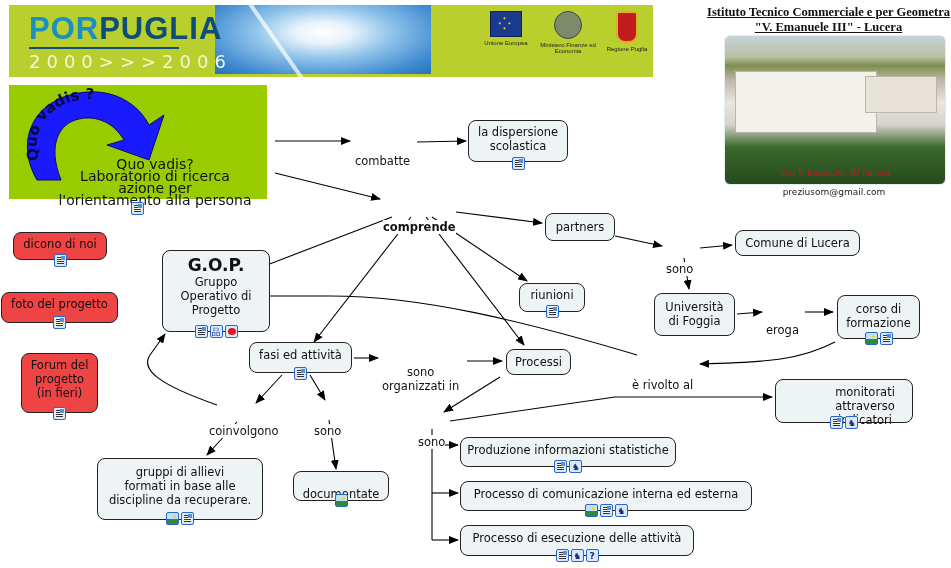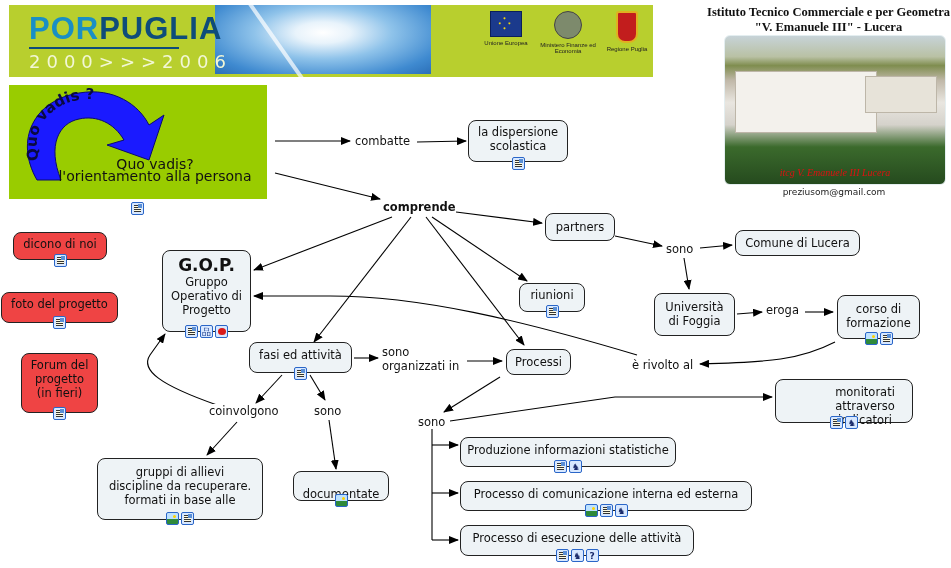--- a/index.html
+++ b/index.html
@@ -16,36 +16,36 @@
   #banner .por .p2 { color:#0e4c7a; }
   #banner .uline { position:absolute; left:20px; top:42px; width:150px; height:2px; background:#0e4c7a; }
   #banner .years { position:absolute; left:20px; top:46px; font-family:"DejaVu Sans", sans-serif; font-size:18px; letter-spacing:6px; color:#f2f7d6; }
   #banner .logo { position:absolute; top:6px; text-align:center; font-size:6px; color:#222; font-family:"Liberation Sans", sans-serif; }
   .eu-flag { width:30px; height:24px; background:#1b3a8c; margin:0 auto 3px; position:relative; border:1px solid #0b1f5a; }
   .eu-flag:before { content:"⁘"; color:#f5d90a; font-size:16px; position:absolute; left:7px; top:0px; }
   .emblem { width:26px; height:26px; margin:0 auto 3px; border-radius:50%; background:#7d8a6c; border:1px solid #444; }
   .shield { width:18px; height:28px; margin:0 auto 3px; background:#c21d1d; border:2px solid #e0b020; border-radius:3px 3px 9px 9px; }
 
   
-  #school-title { left:706px; top:5px; width:245px; text-align:center; font-family:"Liberation Serif", serif; font-weight:bold; font-size:12.5px; line-height:15px; color:#111; }
+  #school-title { left:706px; top:5px; width:245px; text-align:center; font-family:"Liberation Serif", serif; font-weight:bold; font-size:12.5px; line-height:15px; color:#111;text-decoration:underline; }
   #school-photo { left:724px; top:35px; width:220px; height:148px; border-radius:6px; overflow:hidden;
      background: linear-gradient(180deg, #c7d3d8 0%, #b9c1a4 14%, #7f8d4f 20%, #c0b8a8 30%, #e9e6e0 45%, #d5d2cb 60%, #3b6a2c 75%, #254a1e 100%); border:1px solid #e4eef0; }
   #school-photo .bld { position:absolute; left:10px; top:35px; width:140px; height:60px; background:#f3f1ec; border:1px solid #bdb6a8; }
   #school-photo .bld2 { position:absolute; left:140px; top:40px; width:70px; height:35px; background:#e7e3d9; border:1px solid #bdb6a8; }
   #school-photo .cap { position:absolute; left:10px; bottom:6px; width:200px; text-align:center; color:#d11; font-style:italic; font-family:"Liberation Serif", serif; font-size:10px; }
   #email { left:724px; top:187px; width:220px; text-align:center; font-size:9px; color:#222; }
 
   
   #quo { left:9px; top:85px; width:258px; height:114px; background:#99cc00; }
   #quo .caption { position:absolute; right:12px; top:73px; width:200px; text-align:center; font-size:14px; line-height:12px; color:#111; }
 
   
   .node { position:absolute; box-sizing:border-box; border:1px solid #222; border-radius:8px; background:#eef3f6; text-align:center; font-size:11.5px; line-height:14px; padding-top:4px; color:#111; }
   .node.yellow { background:#ef4444; border-radius:8px; }
-  .link { position:absolute; font-size:11.5px; line-height:14px; text-align:left; white-space:nowrap; color:#111; background:#fff; }
+  .link { position:absolute; font-size:11.5px; line-height:14px; text-align:center; white-space:nowrap; color:#111; background:#fff;margin-top:20px; }
   .icons { position:absolute; left:0; right:0; display:flex; justify-content:center; gap:2px; }
   .ic { width:13px; height:13px; box-sizing:border-box; border:1px solid #2a66c8; border-radius:2px; background:#d8e8ff; position:relative; display:inline-block; }
   .ic.doc:before { content:""; position:absolute; left:2px; top:2px; width:7px; height:7px; background:repeating-linear-gradient(180deg,#333 0 1px,#fffbe0 1px 2px); }
   .ic.doc:after { content:""; position:absolute; right:1px; top:1px; width:4px; height:4px; background:#5a8fd6; }
   .ic.img { background:linear-gradient(180deg,#bde2ff 0 55%, #2f8a3a 55% 100%); }
   .ic.img:after { content:""; position:absolute; right:2px; top:2px; width:3px; height:3px; border-radius:50%; background:#ffd200; }
   .ic.map:before { content:"品"; font-size:9px; position:absolute; left:1px; top:-1px; color:#1a3a8a; }
   .ic.cmap:before { content:""; position:absolute; left:2px; top:2px; width:8px; height:7px; border-radius:50%; background:#d81b1b; }
   .ic.run:before { content:"♞"; font-size:9px; position:absolute; left:2px; top:-1px; color:#1a2a6a; }
   .ic.q:before { content:"?"; font-size:9px; font-weight:bold; position:absolute; left:3px; top:-1px; color:#1a2a6a; }
@@ -126,20 +126,21 @@
 <div id="quo" class="abs">
   <svg width="258" height="114" style="position:absolute;left:0;top:0;">
     <path d="M28,95 C5,55 25,15 70,8 C105,2 130,20 140,40 L155,30 L140,75 L98,60 L115,55 C105,38 88,30 70,34 C50,38 38,60 52,95 Z" fill="#1a1aff" stroke="#0a0a70" stroke-width="1"></path>
     <text font-family="DejaVu Sans, sans-serif" font-weight="bold" font-size="15" fill="#0a0a40">
       <textPath href="#arcPath">Quo vadis ?</textPath>
     </text>
     <path id="arcPath" d="M30,75 C20,40 45,15 80,14 C100,14 115,22 125,32" fill="none"></path>
   </svg>
   <div class="caption">
     <div>Quo vadis?</div>
+    <div>Laboratorio di ricerca azione per</div>
     <div>l'orientamento alla persona</div>
   </div>
 </div>
 <div class="abs" style="left:131px;top:200px;">
   <span class="ic doc"></span>
 </div>
 
 <div class="node yellow" style="left:13px;top:232px;width:94px;height:28px;">
   <span>dicono di noi</span>
   <div class="icons" style="top:21px;">
@@ -162,21 +163,21 @@
 </div>
 
 <div class="node" style="left:468px;top:120px;width:100px;height:42px;">
   <div>la dispersione</div>
   <div>scolastica</div>
   <div class="icons" style="top:36px;">
       <span class="ic doc"></span>
     </div>
 </div>
 
-<div class="node" style="left:162px;top:250px;width:89px;height:82px;">
+<div class="node" style="left:162px;top:250px;width:108px;height:82px;">
   <div style="font-size:17px;font-weight:bold;line-height:20px;">G.O.P.</div>
   <div>Gruppo</div>
   <div>Operativo di</div>
   <div>Progetto</div>
   <div class="icons" style="top:74px;">
     <span class="ic doc"></span>
     <span class="ic map"></span>
     <span class="ic cmap"></span>
   </div>
 </div>
@@ -217,22 +218,22 @@
 <div class="node" style="left:775px;top:379px;width:138px;height:44px;padding-top:5px;padding-left:42px;">
   <div>monitorati</div>
   <div>attraverso indicatori</div>
   <div class="icons" style="top:36px;">
     <span class="ic doc"></span>
     <span class="ic run"></span>
   </div>
 </div>
 <div class="node" style="left:97px;top:458px;width:166px;height:62px;padding-top:6px;">
   <div>gruppi di allievi</div>
+  <div>formati in base alle</div>
   <div>discipline da recuperare.</div>
-  <div>formati in base alle</div>
   <div class="icons" style="top:53px;">
     <span class="ic img"></span>
     <span class="ic doc"></span>
   </div>
 </div>
 <div class="node" style="left:293px;top:471px;width:96px;height:30px;padding-top:15px;">
   <span>documentate</span>
   <div class="icons" style="top:22px;">
       <span class="ic img"></span>
     </div>

